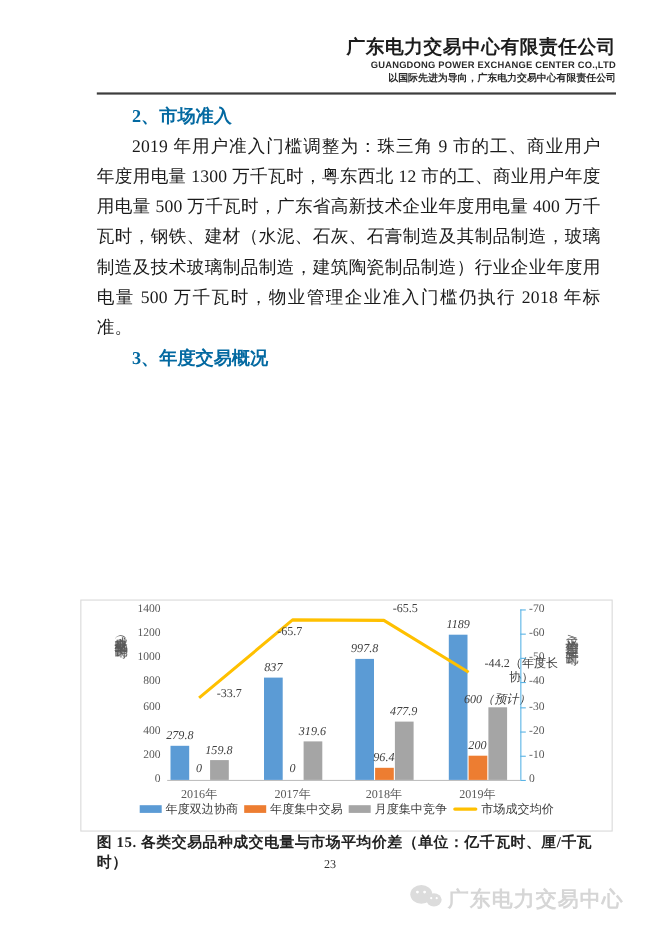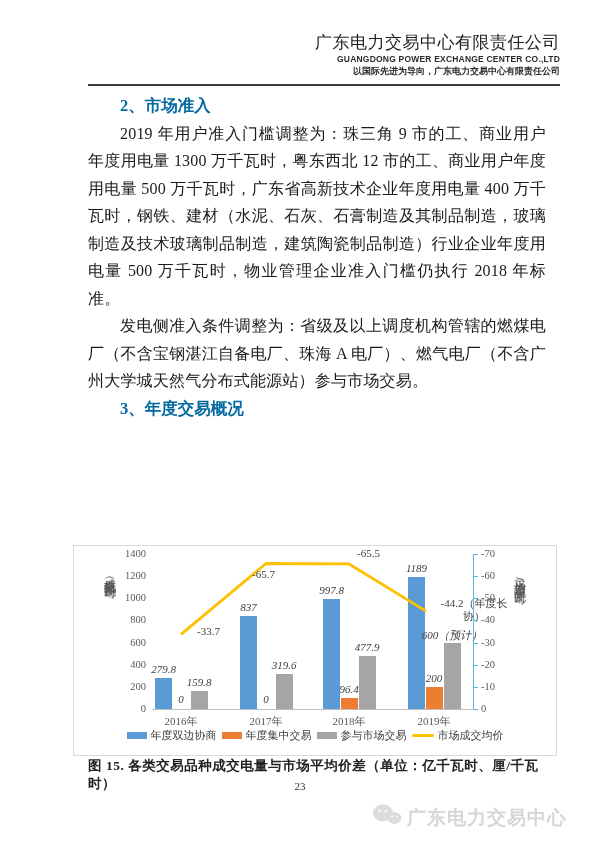--- a/index.html
+++ b/index.html
@@ -2,21 +2,21 @@
 <html><head>
 <meta charset="utf-8">
 <style>
   html,body{margin:0;padding:0;}
   body{width:600px;height:847px;background:#ffffff;position:relative;
        font-family:"Liberation Serif",serif;color:#1a1a1a;overflow:hidden;}
   .abs{position:absolute;}
 
   
   .header-text{right:40px;top:33px;text-align:right;font-family:"Liberation Sans",sans-serif;}
-  .header-cn{font-size:17px;font-weight:normal;letter-spacing:.5px;color:#1c1c1c;line-height:20px;}
+  .header-cn{font-size:17px;font-weight:bold;letter-spacing:.5px;color:#1c1c1c;line-height:20px;}
   .header-en{font-size:8.5px;font-weight:bold;color:#2a2a2a;line-height:12px;letter-spacing:.2px;}
   .header-slogan{font-size:9px;font-weight:bold;color:#2a2a2a;line-height:13px;}
   .header-rule{left:88px;right:40px;top:84px;border-top:2px solid #3d3d3d;height:0;}
 
   
   .body-block{left:88px;top:92px;width:458px;font-size:16px;line-height:27.5px;}
   .body-block h3{margin:0;font-size:16.5px;font-weight:bold;text-indent:32px;line-height:27.5px;color:#0369a1;}
   .body-block p{margin:0;text-indent:32px;text-align:justify;letter-spacing:.2px;}
 
   
@@ -49,21 +49,20 @@
 <div class="abs header-text">
   <div class="header-cn">广东电力交易中心有限责任公司</div>
   <div class="header-en">GUANGDONG POWER EXCHANGE CENTER CO.,LTD</div>
   <div class="header-slogan">以国际先进为导向，广东电力交易中心有限责任公司</div>
 </div>
 <div class="abs header-rule"></div>
 
 <div class="abs body-block">
   <h3>2、市场准入</h3>
   <p>2019 年用户准入门槛调整为：珠三角 9 市的工、商业用户年度用电量 1300 万千瓦时，粤东西北 12 市的工、商业用户年度用电量 500 万千瓦时，广东省高新技术企业年度用电量 400 万千瓦时，钢铁、建材（水泥、石灰、石膏制造及其制品制造，玻璃制造及技术玻璃制品制造，建筑陶瓷制品制造）行业企业年度用电量 500 万千瓦时，物业管理企业准入门槛仍执行 2018 年标准。</p>
-  <p>发电侧准入条件调整为：省级及以上调度机构管辖的燃煤电厂（不含宝钢湛江自备电厂、珠海 A 电厂）、燃气电厂（不含广州大学城天然气分布式能源站）参与市场交易。</p>
   <h3>3、年度交易概况</h3>
 </div>
 
 <div class="abs chart-outer" id="chart-box">
     <div class="tick-label" style="left: 38px; width: 34px; top: 157px; text-align: right;">0</div>
     <div class="tick-label" style="left: 38px; width: 34px; top: 134.857px; text-align: right;">200</div>
     <div class="tick-label" style="left: 38px; width: 34px; top: 112.714px; text-align: right;">400</div>
     <div class="tick-label" style="left: 38px; width: 34px; top: 90.5714px; text-align: right;">600</div>
     <div class="tick-label" style="left: 38px; width: 34px; top: 68.4286px; text-align: right;">800</div>
     <div class="tick-label" style="left: 38px; width: 34px; top: 46.2857px; text-align: right;">1000</div>
@@ -126,21 +125,21 @@
       <span class="item">
         <span class="sw" style="background: rgb(91, 155, 213);"></span>
         <span>年度双边协商</span>
       </span>
       <span class="item">
         <span class="sw" style="background: rgb(237, 125, 49);"></span>
         <span>年度集中交易</span>
       </span>
       <span class="item">
         <span class="sw" style="background: rgb(165, 165, 165);"></span>
-        <span>参与市场交易</span>
+        <span>月度集中竞争</span>
       </span>
       <span class="item">
         <span class="swline" style="background: rgb(255, 192, 0);"></span>
         <span>市场成交均价</span>
       </span>
     </div>
   </div>
 
 <div class="abs caption">图 15. 各类交易品种成交电量与市场平均价差（单位：亿千瓦时、厘/千瓦时）</div>
 

